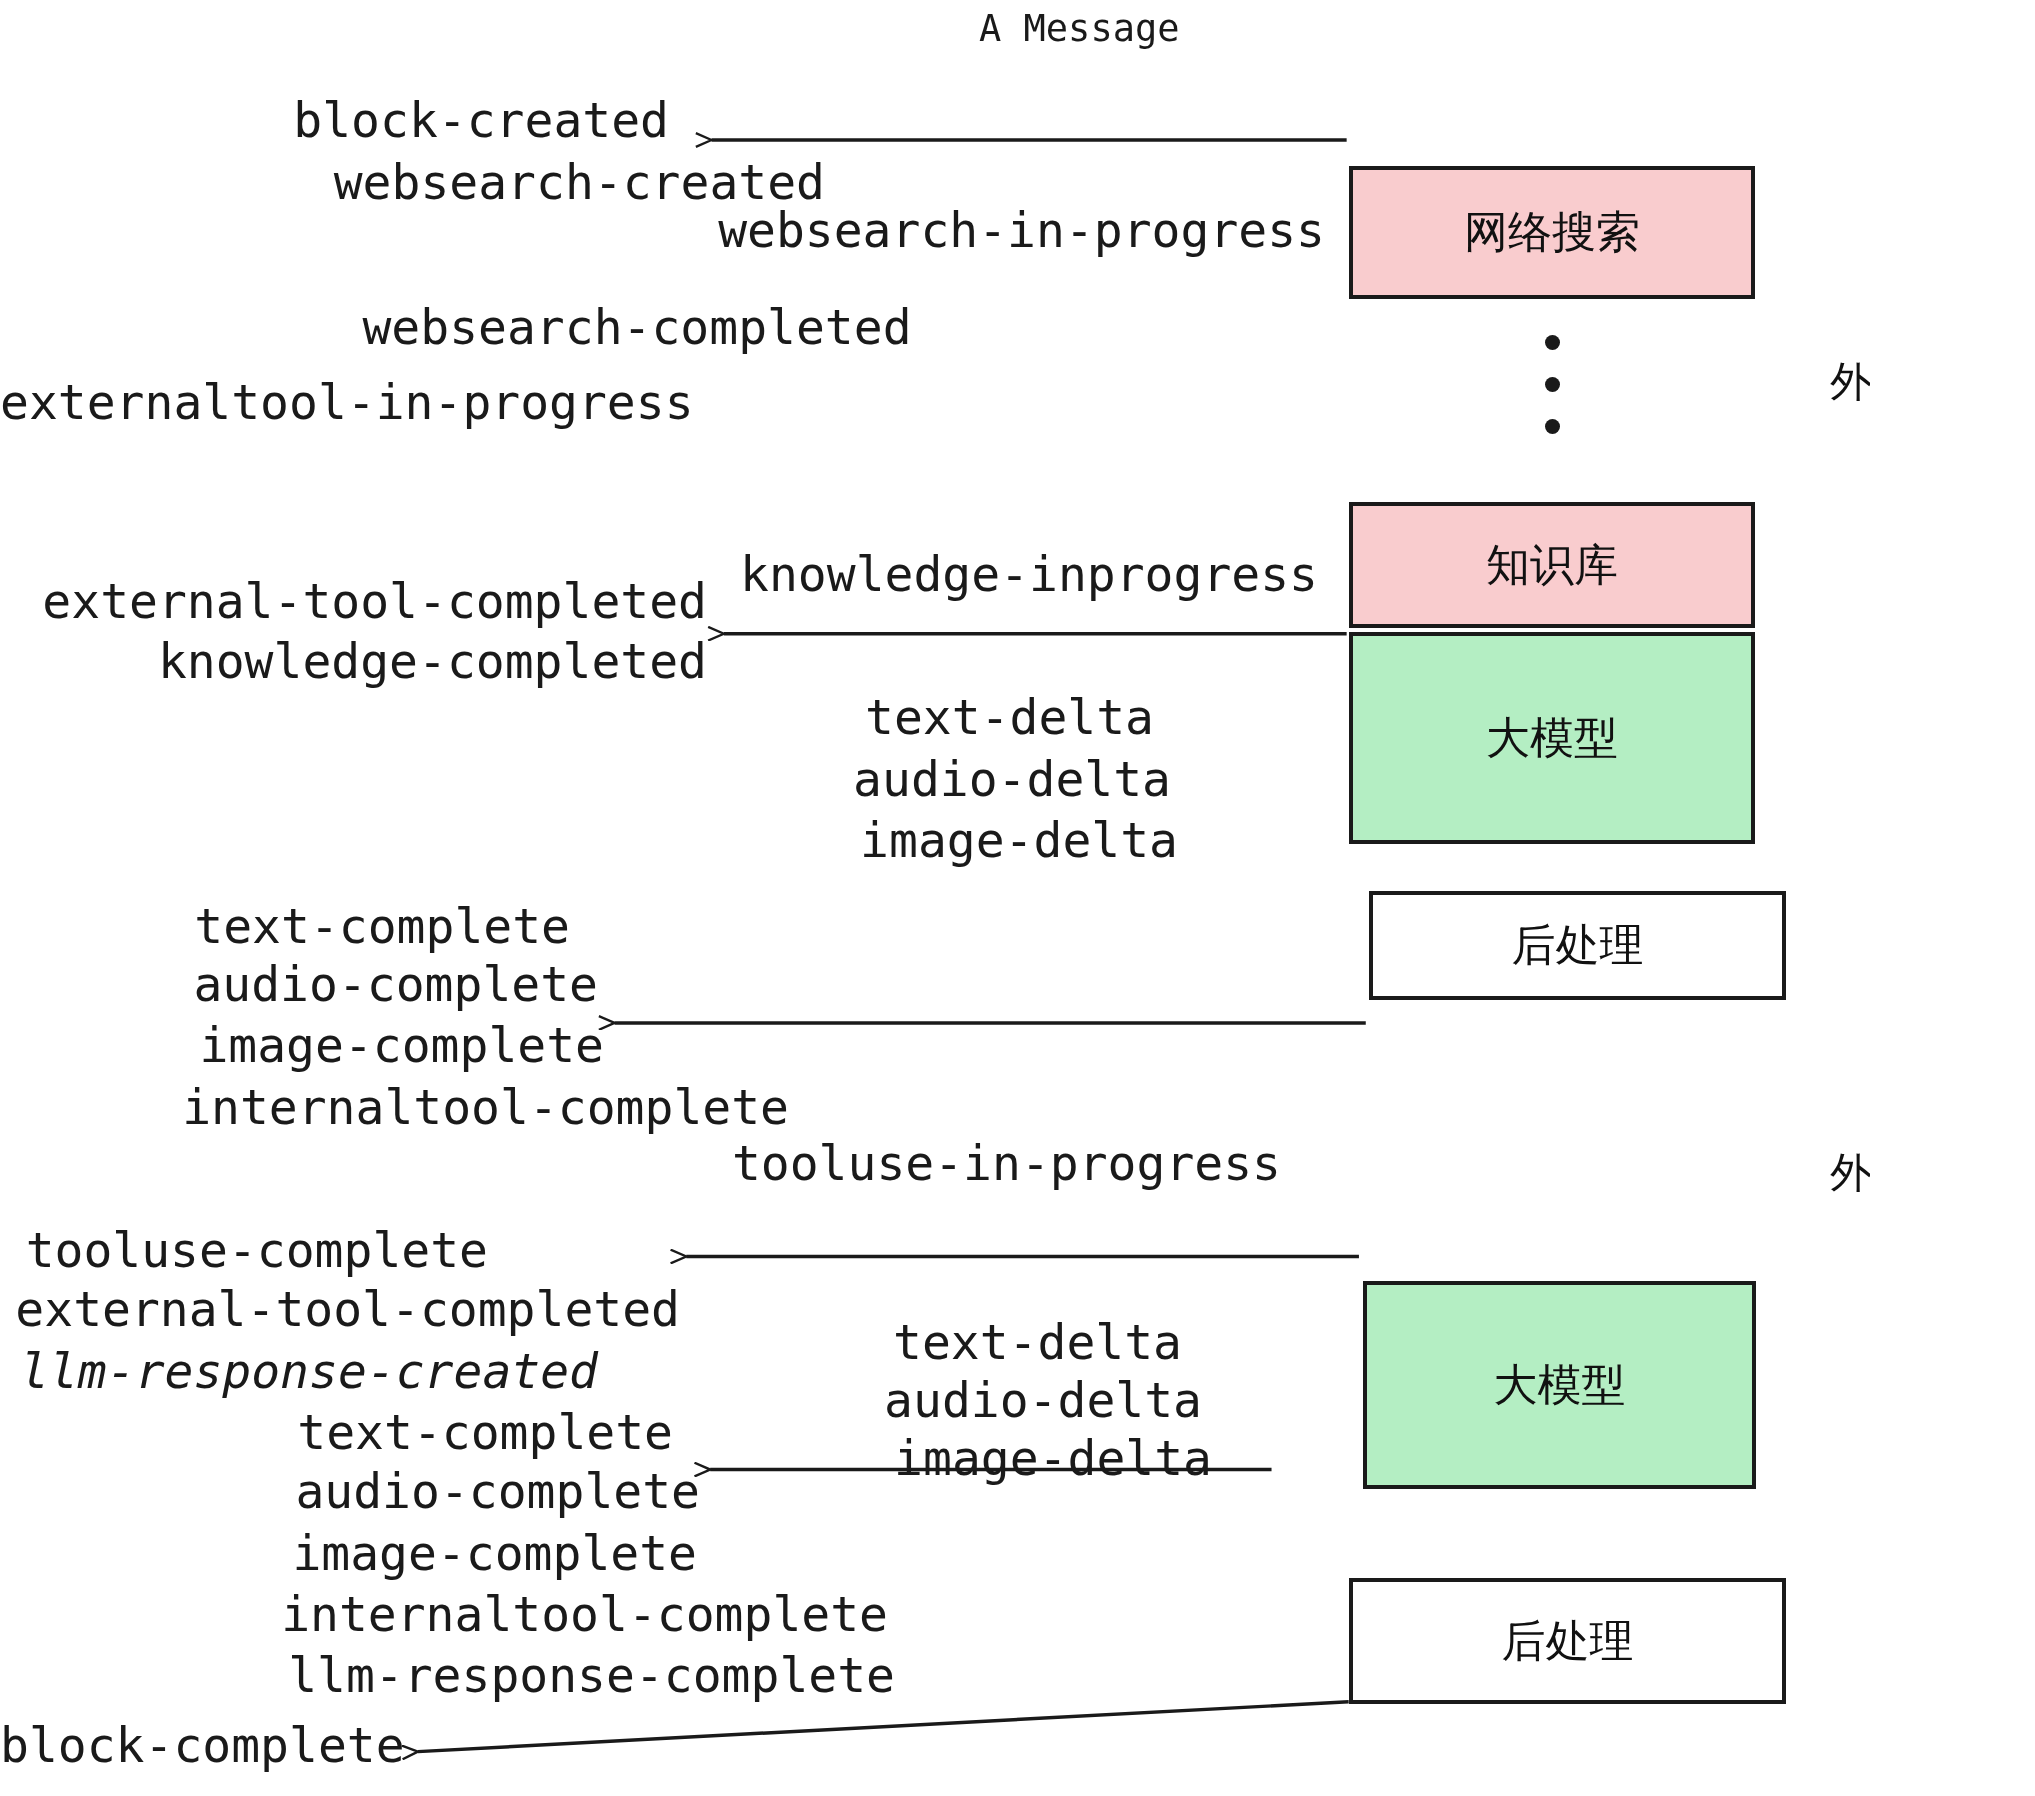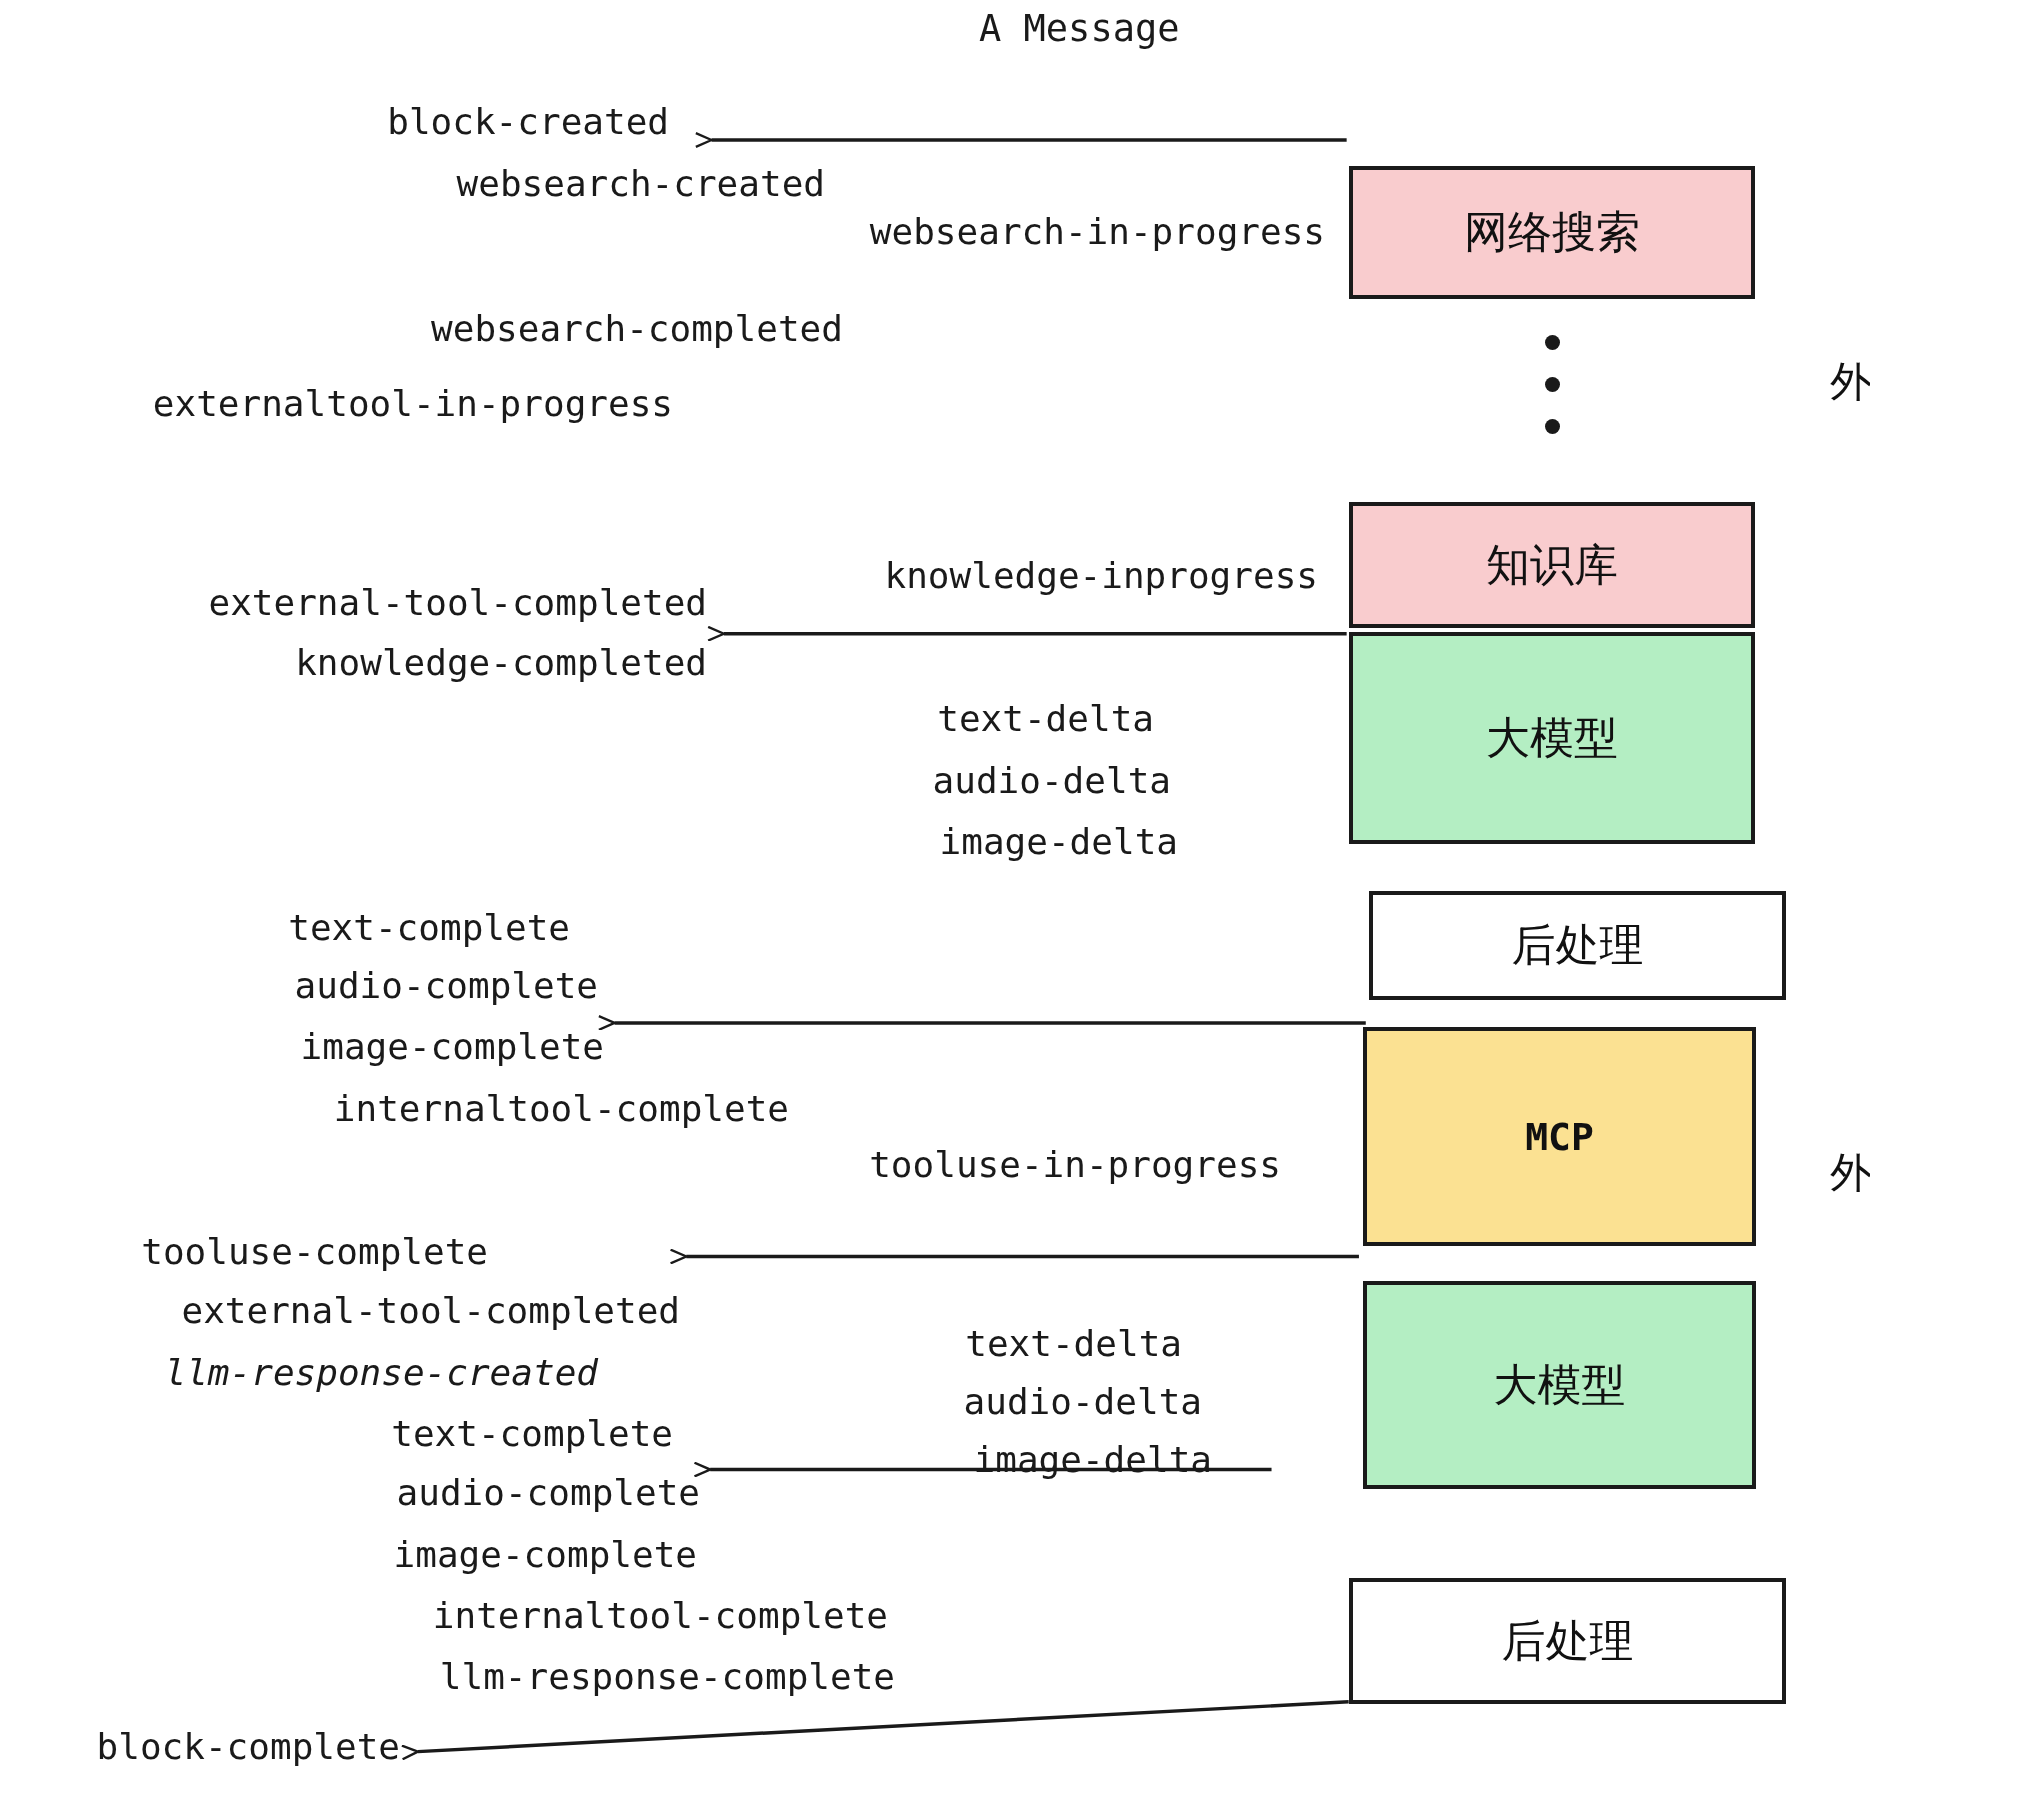--- a/index.html
+++ b/index.html
@@ -2,26 +2,25 @@
 <html style="font-size:11px"><head>
 <meta charset="utf-8">
 <style>
   html,body{margin:0;padding:0;background:#ffffff;}
   body{font-family:"DejaVu Sans Mono","Liberation Mono",monospace;}
   #stage{position:relative;width:1870px;height:1796px;background:#fff;overflow:hidden;}
 
   .lbl{
     position:absolute;
     font-family:"DejaVu Sans Mono","Liberation Mono",monospace;
-    font-size:36px;
+    font-size:48px;
     color:#1a1a1a;
     white-space:nowrap;
     letter-spacing:0px;
     line-height:1;
-    margin-top:8px;
   }
   .lbl.r{ text-align:right; }
 
   .title{
     position:absolute;
     font-family:"DejaVu Sans Mono","Liberation Mono",monospace;
     font-size:37px;
     color:#1a1a1a;
     white-space:nowrap;
   }
@@ -115,23 +114,20 @@
   </div>
   <div class="box" id="b1" style="left: 1349px; top: 502px; width: 406px; height: 126px; background: rgb(249, 204, 206);">
     <span>知识库</span>
   </div>
   <div class="box" id="b2" style="left: 1349px; top: 632px; width: 406px; height: 212px; background: rgb(180, 238, 195);">
     <span>大模型</span>
   </div>
   <div class="box" id="b3" style="left: 1369px; top: 891px; width: 417px; height: 109px; background: rgb(255, 255, 255);">
     <span>后处理</span>
   </div>
-  <div class="box mcp" id="b4" style="left: 1363px; top: 1027px; width: 393px; height: 219px; background: rgb(251, 225, 146);">
-    <span>MCP</span>
-  </div>
   <div class="box" id="b5" style="left: 1363px; top: 1281px; width: 393px; height: 208px; background: rgb(180, 238, 195);">
     <span>大模型</span>
   </div>
   <div class="box" id="b6" style="left: 1349px; top: 1578px; width: 437px; height: 126px; background: rgb(255, 255, 255);">
     <span>后处理</span>
   </div>
 
   <div id="labels">
       <div class="lbl r" style="top: 96px; left: 0px; width: 669px;">block-created</div>
       <div class="lbl r" style="top: 158px; left: 0px; width: 779px; padding-left: 46px;">websearch-created</div>

